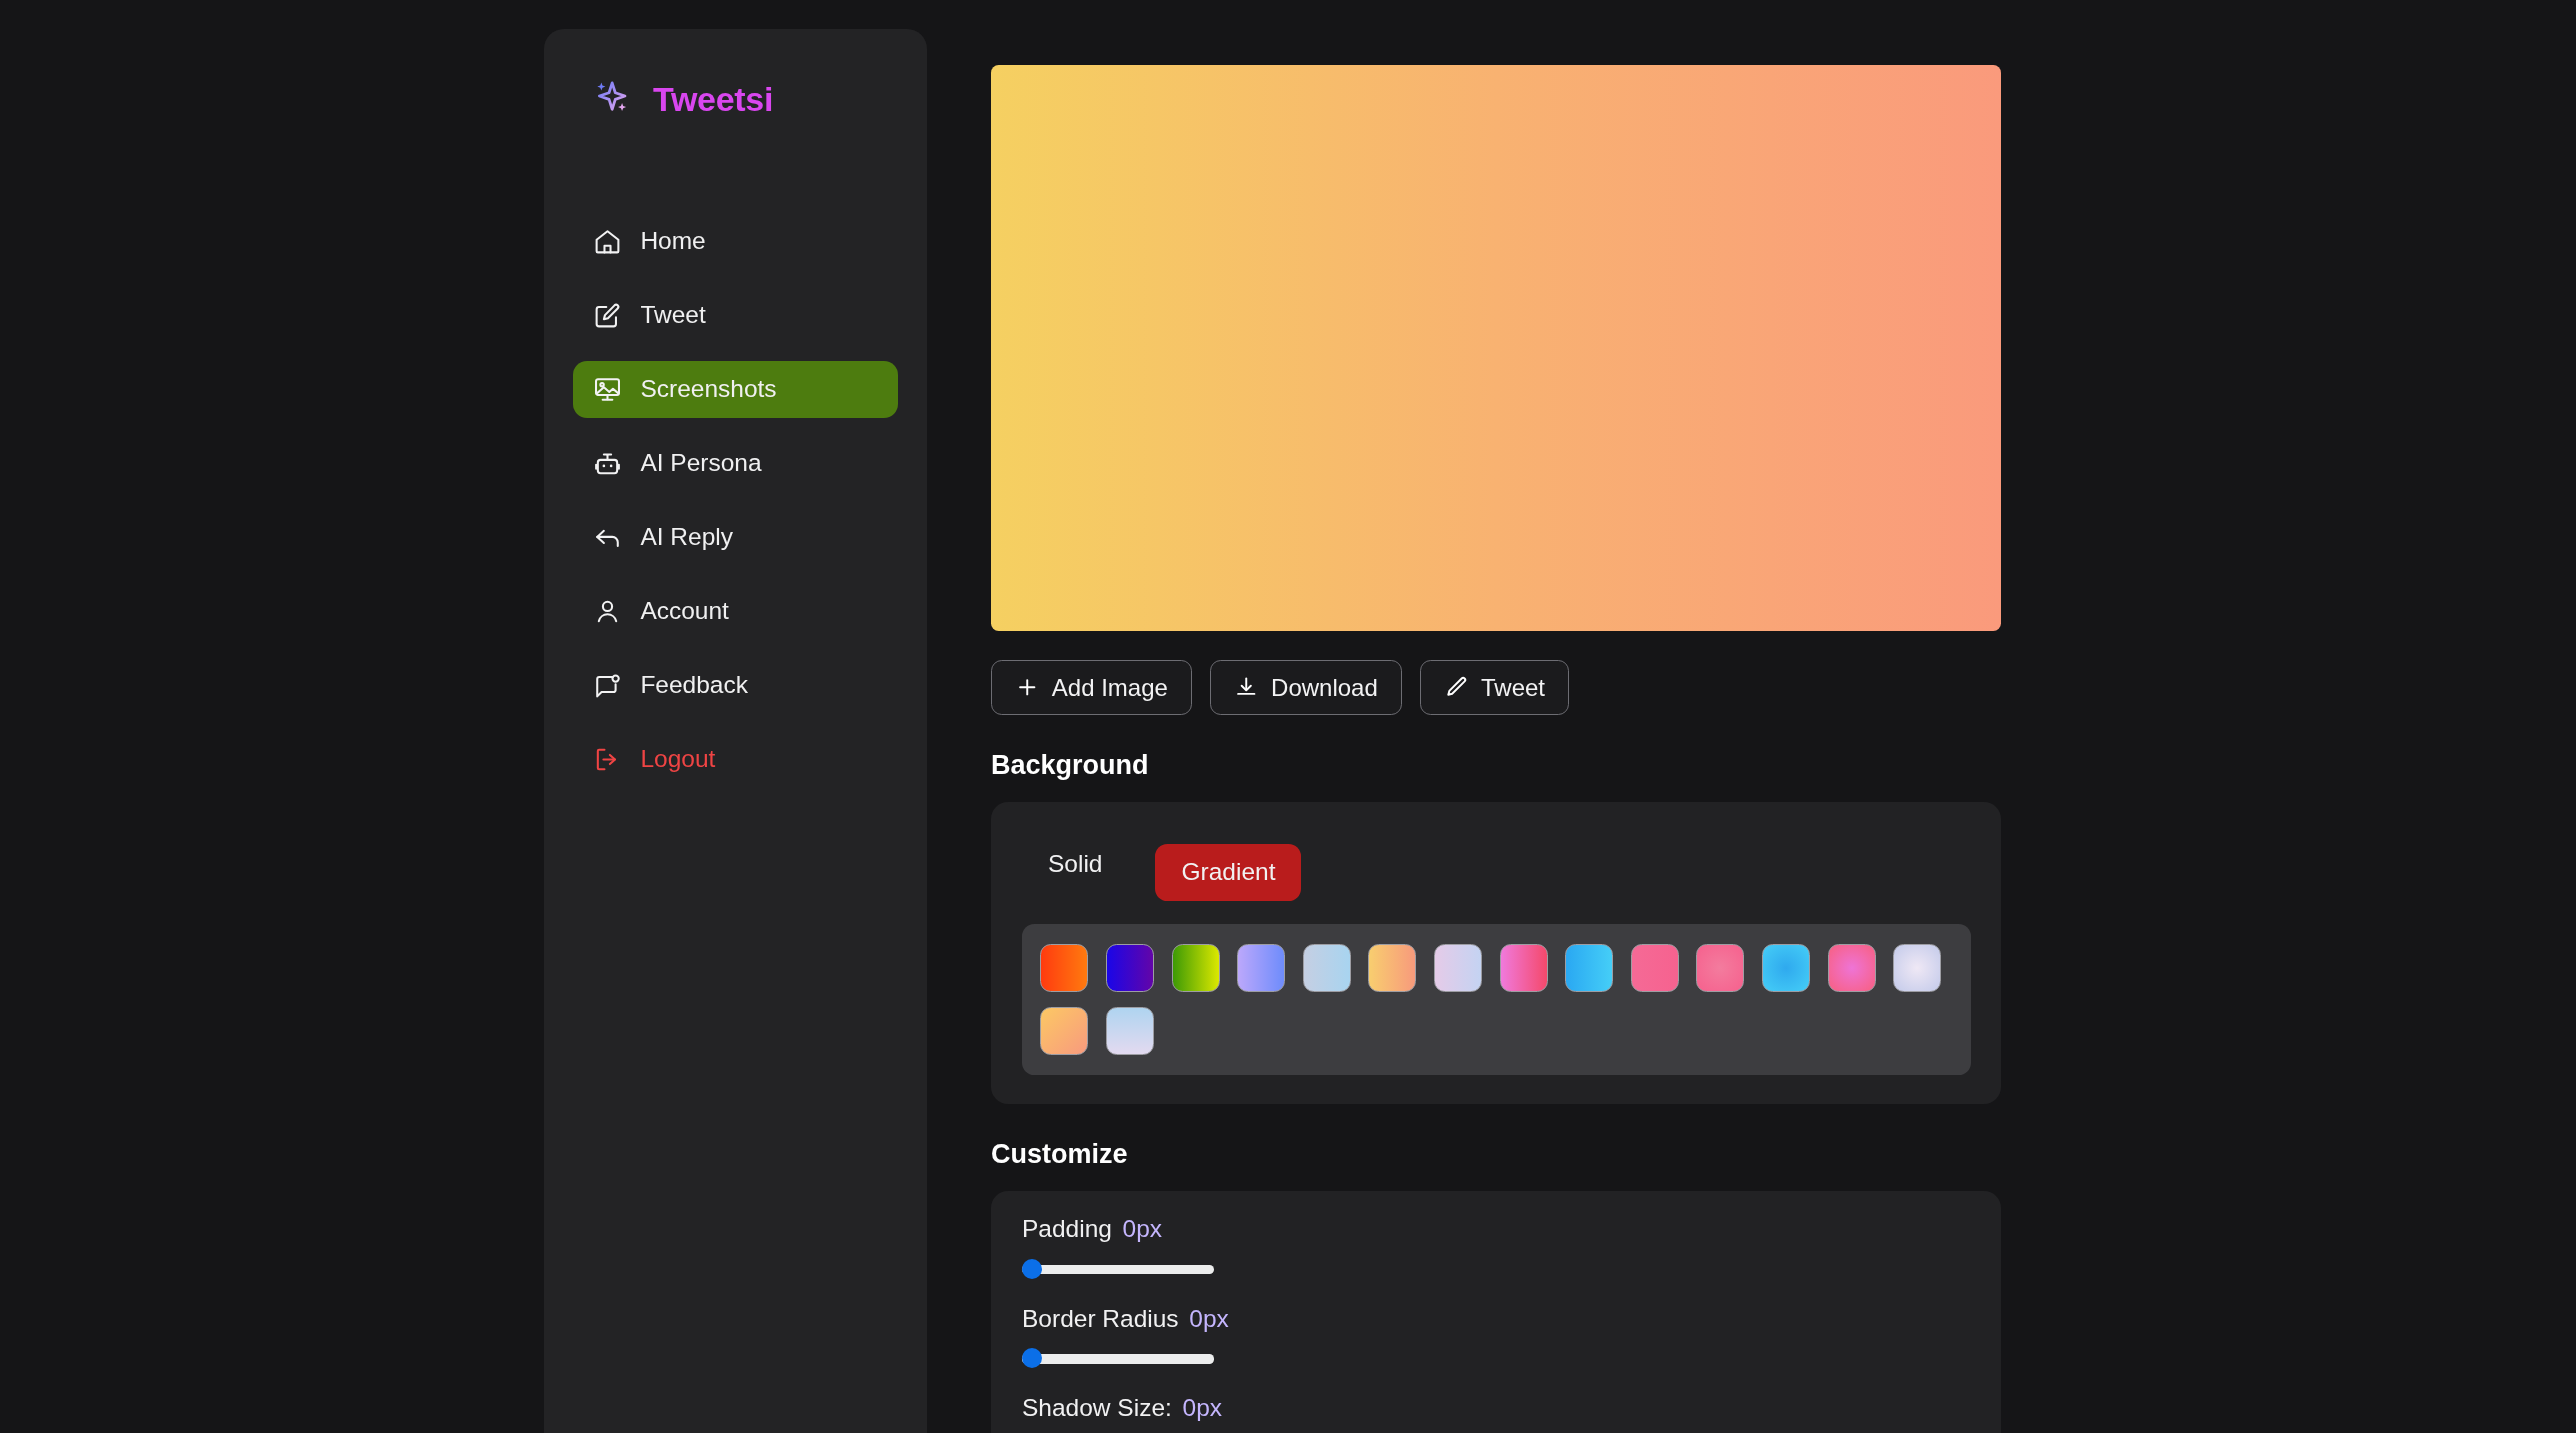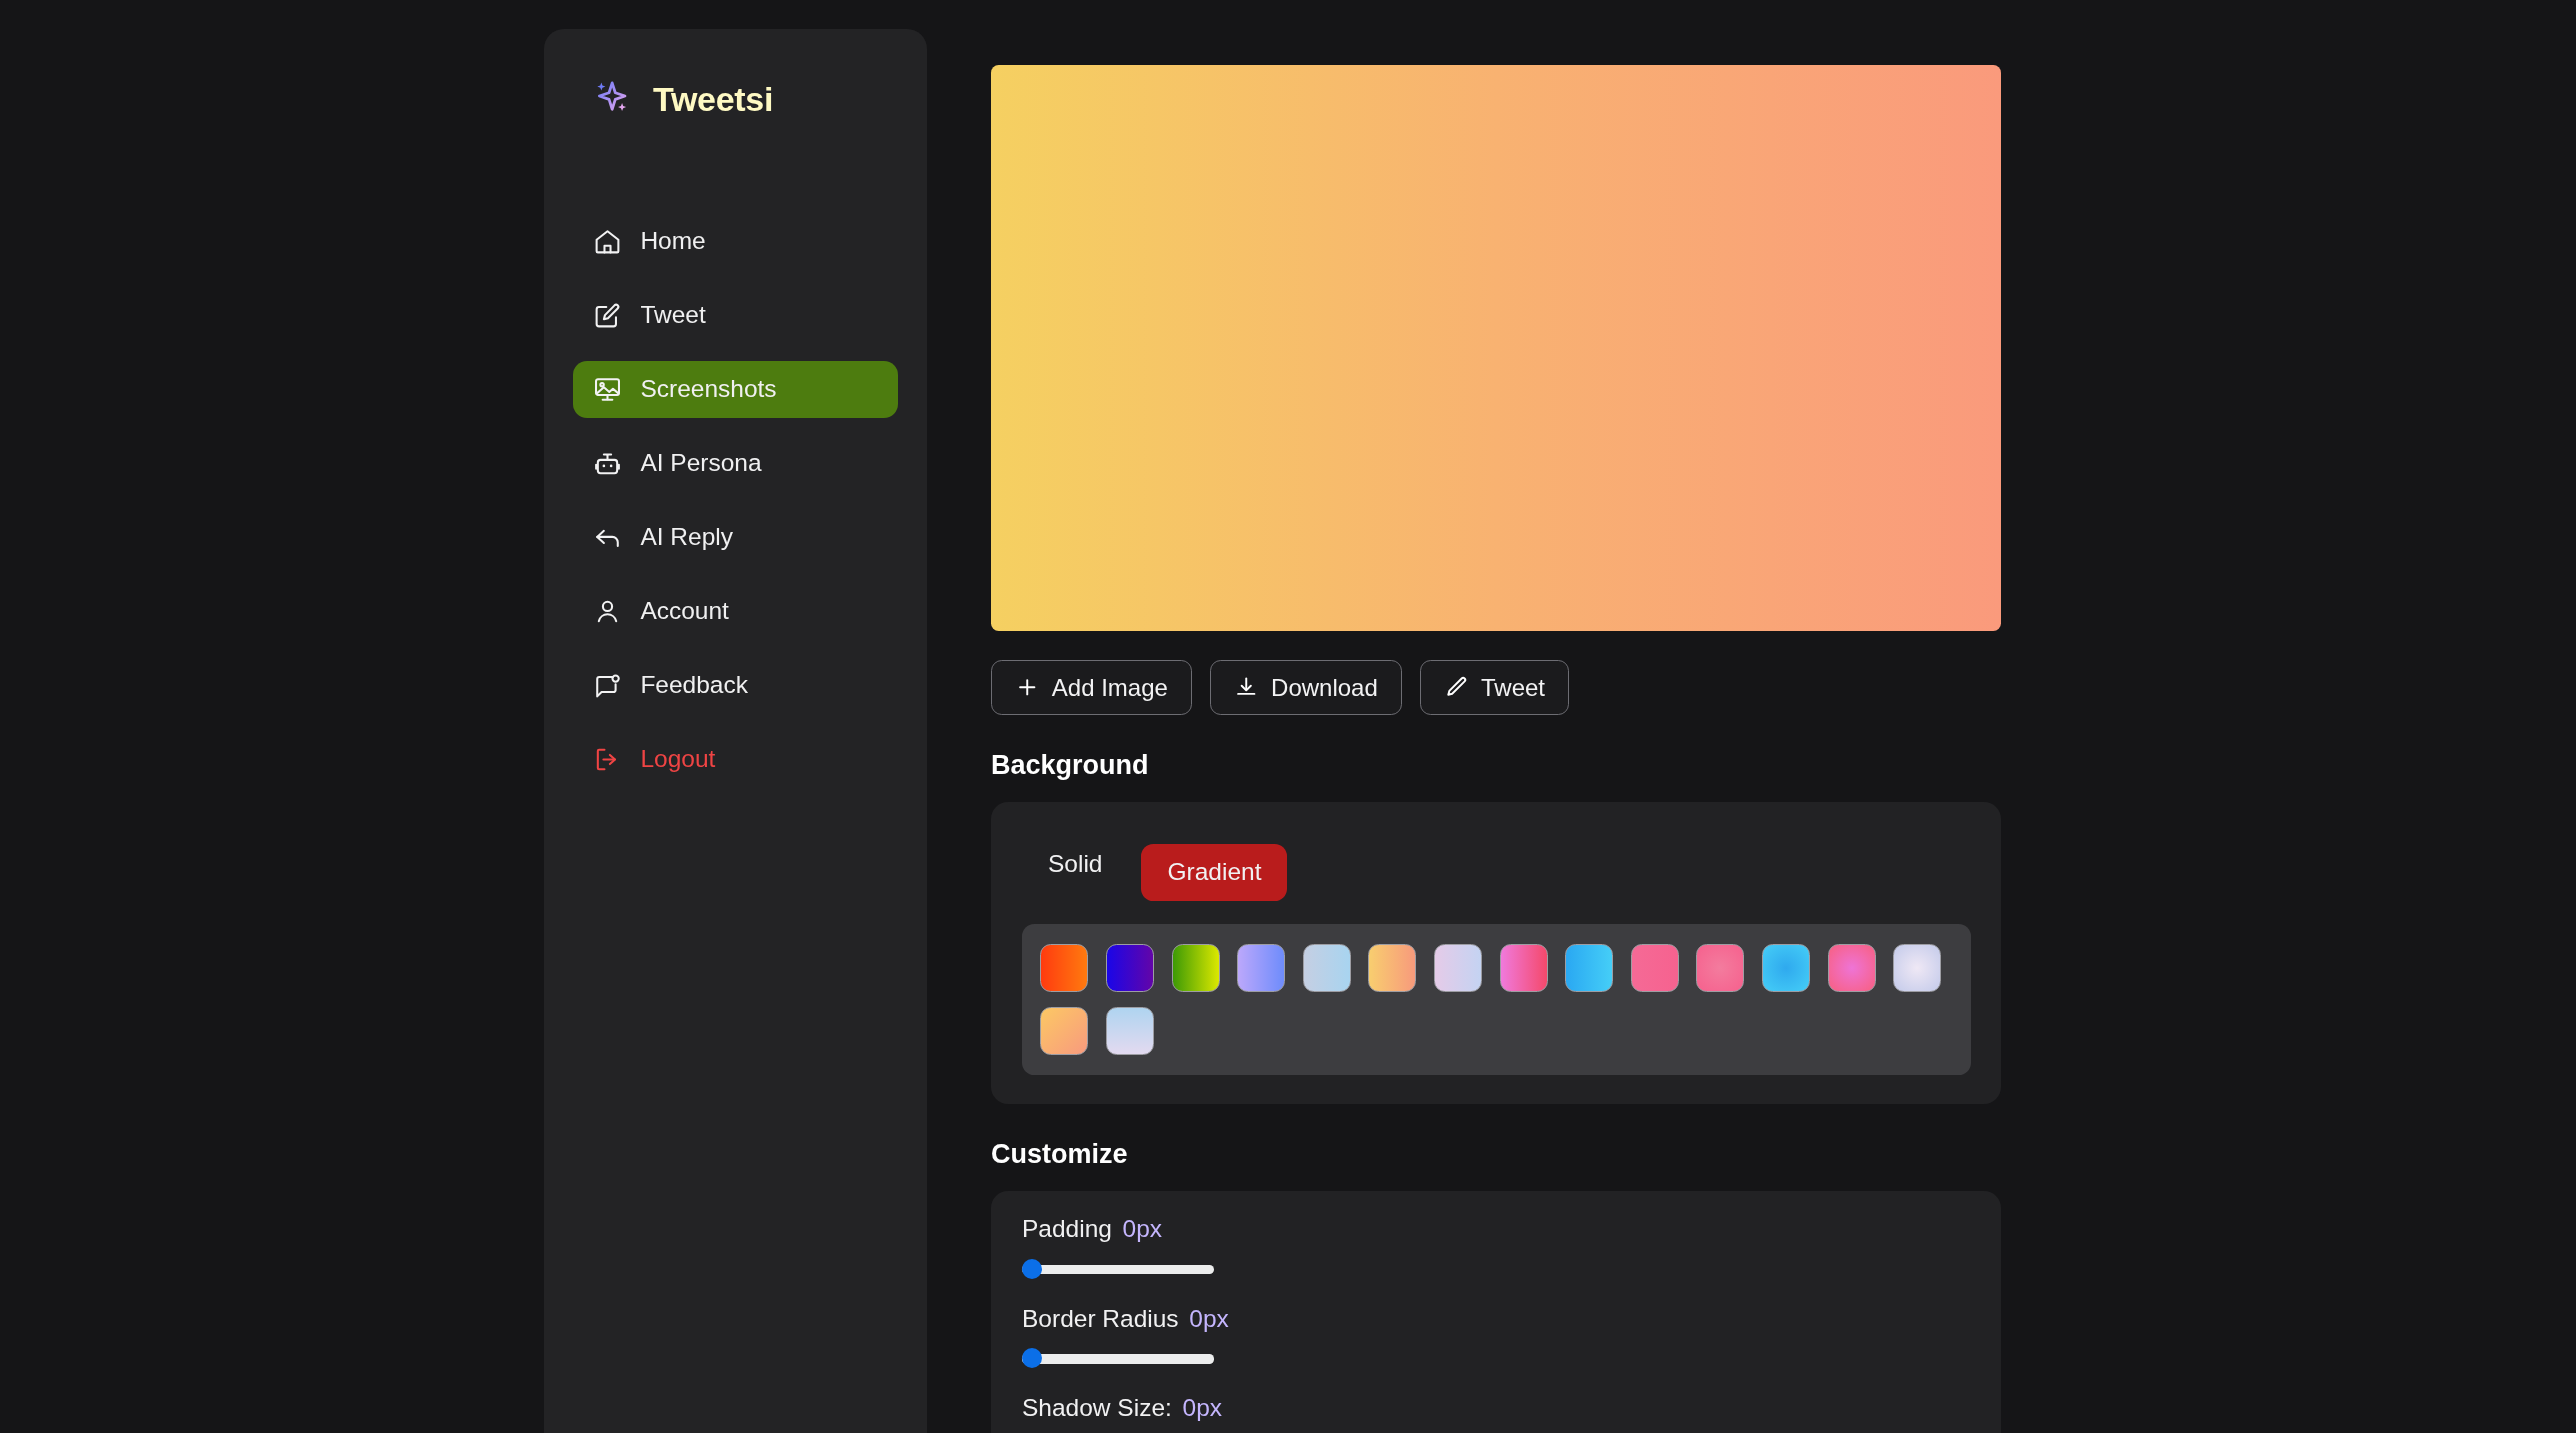--- a/index.html
+++ b/index.html
@@ -42,21 +42,21 @@
   }
   .brand-icon {
     width: 44px;
     height: 44px;
     display: block;
     flex: none;
   }
   .brand-name {
     font-size: 34px;
     font-weight: bold;
-    color: #fef9c3;
+    color: #d946ef;
     letter-spacing: -0.3px;
     line-height: 1;
     text-align: right;
   }
 
   .nav {
     margin-top: 92px;
     padding: 0 29px;
     display: flex;
     flex-direction: column;
@@ -154,21 +154,21 @@
     margin-top: 23px;
     width: 1010px;
     background: #222224;
     border-radius: 17px;
     padding: 26px 31px 29px 31px;
   }
 
   
   .type-toggle {
     display: flex;
-    gap: 13px;
+    gap: 27px;
     align-items: center;
   }
   .type-btn {
     height: 57px;
     padding: 0 26px;
     border: none;
     border-radius: 12.3px;
     background: transparent;
     color: #f1f1f2;
     font-size: 24.5px;

